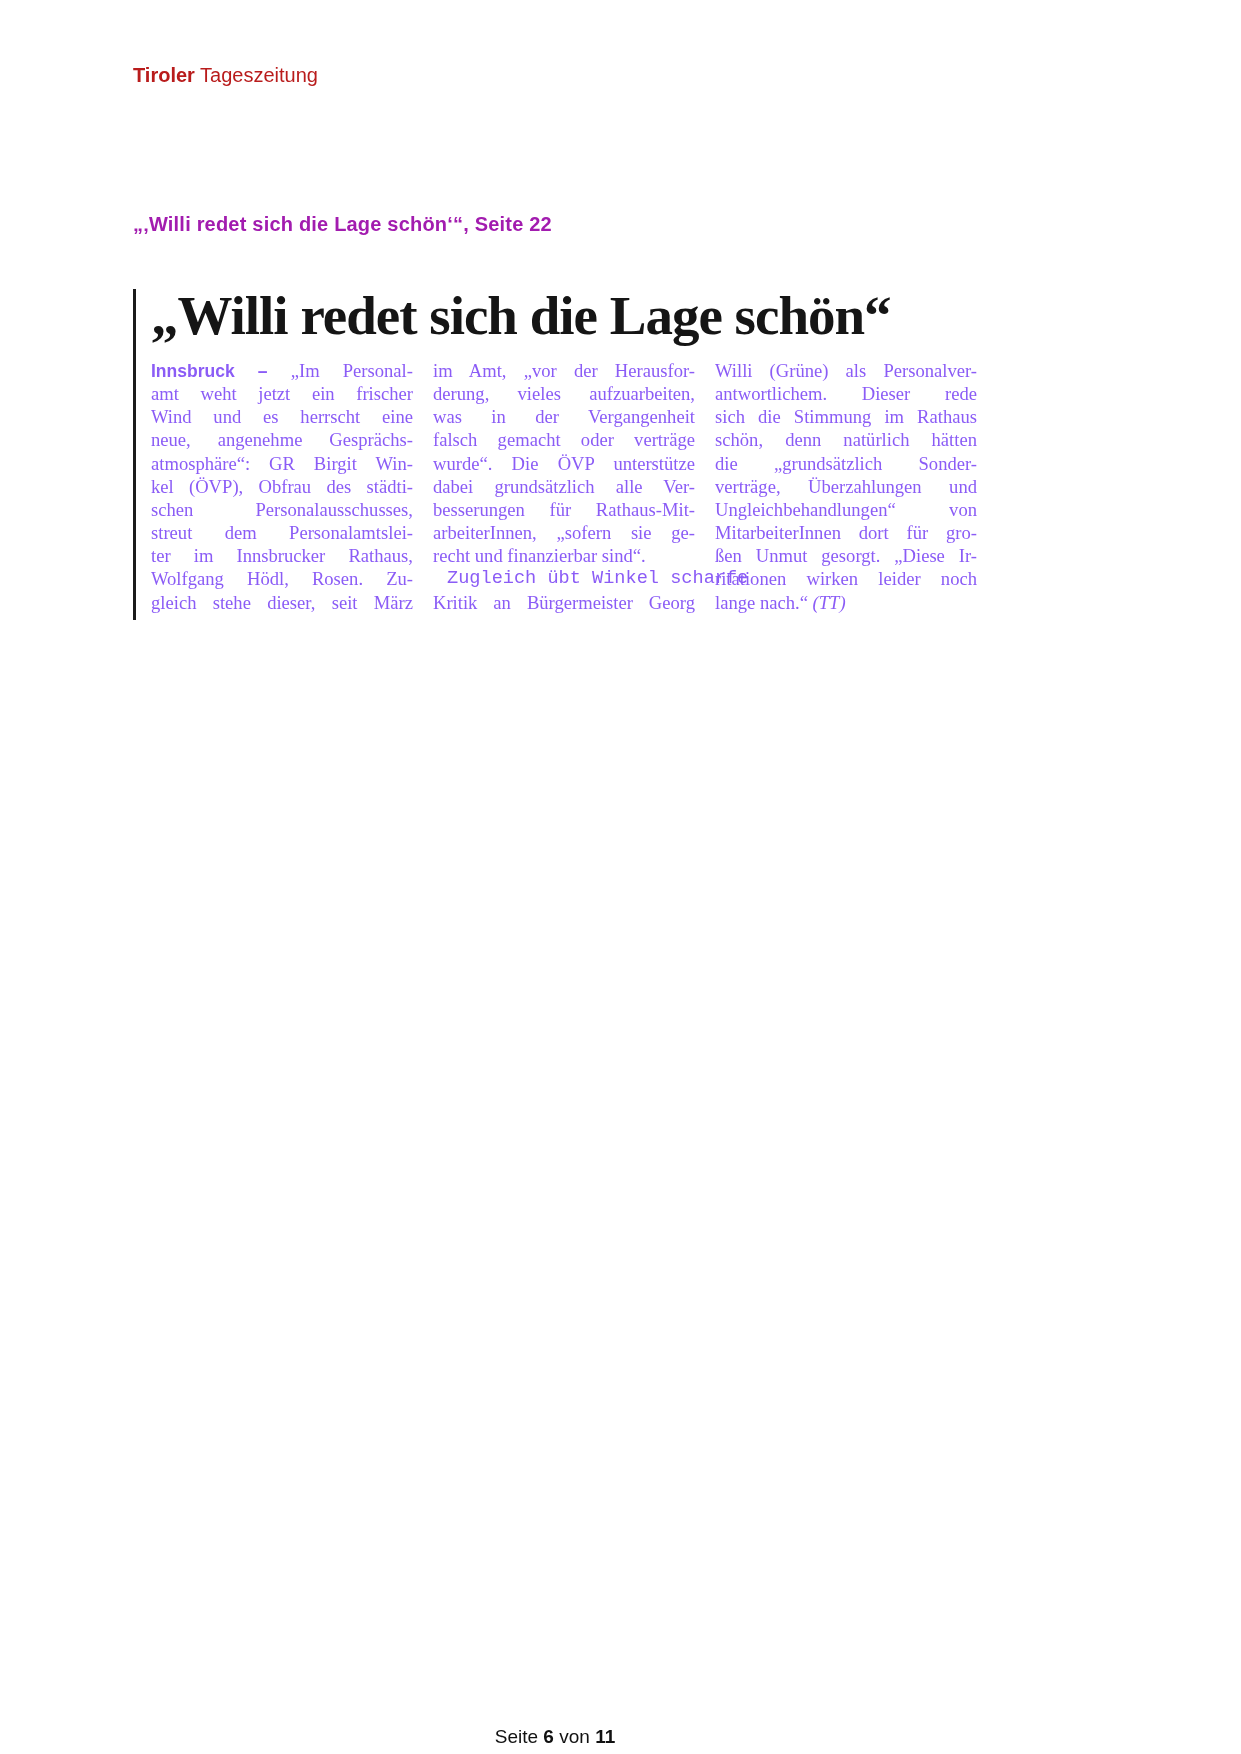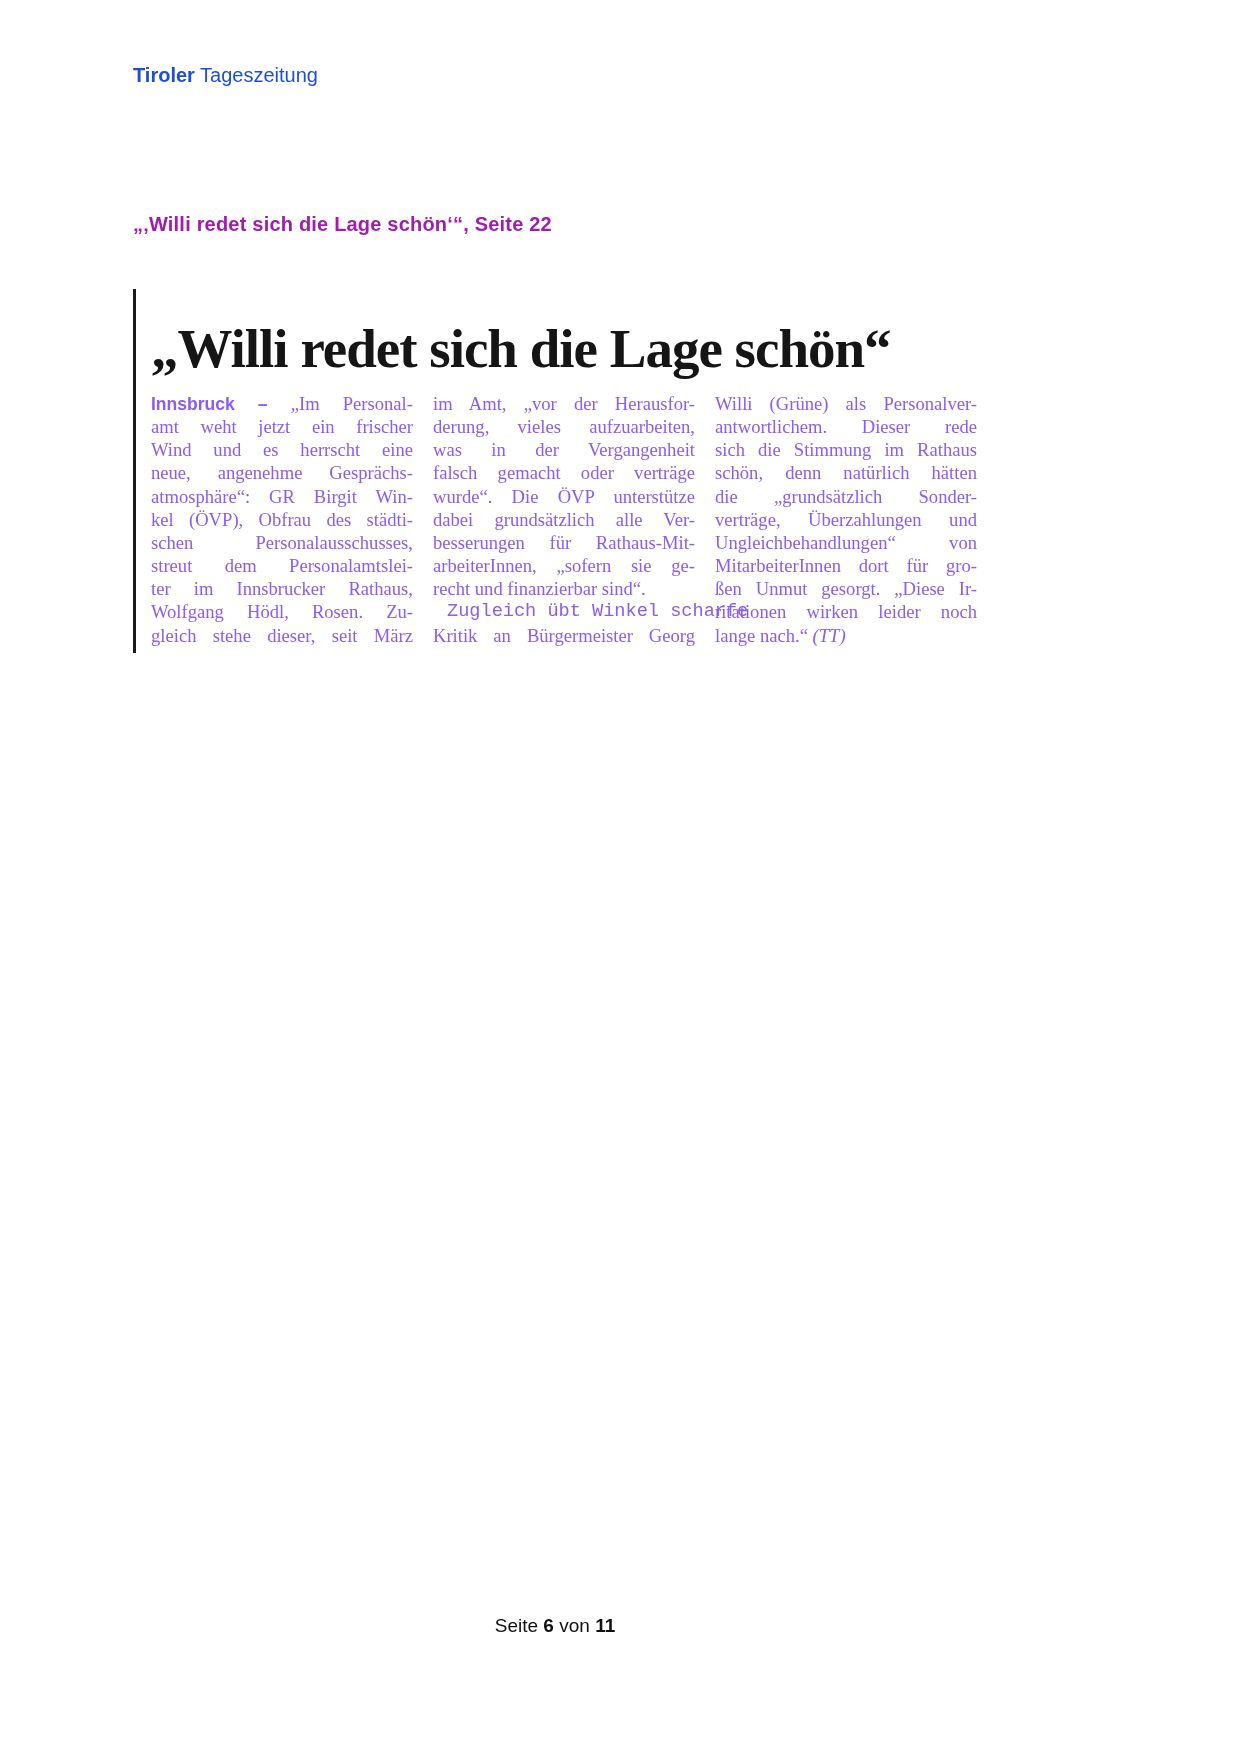--- a/index.html
+++ b/index.html
@@ -8,41 +8,41 @@
     width: 1241px; height: 1754px;
     position: relative;
     font-family: "Liberation Sans", sans-serif;
     color: #111111;
     overflow: hidden;
   }
 
   
   .doc-header {
     position: absolute; left: 133px; top: 64px;
-    font-size: 20px; color: #1d4ed8;
+    font-size: 20px; color: #b91c1c;
   }
   .doc-header .brand { font-weight: bold; }
 
   
   .doc-heading {
     position: absolute; left: 133px; top: 213px;
     font-size: 20px; font-weight: bold; color: #a21caf;
     letter-spacing: 0.2px;
   }
 
   
   .clip {
     position: absolute; left: 133px; top: 287px;
     width: 845px;
   }
   .clip .rule {
     position: absolute; left: 0; top: 2px; bottom: 0;
     width: 3px; background: #1b1b1b;
   }
-  .clip-inner { padding-left: 18px; margin-top: 33px; }
+  .clip-inner { padding-left: 18px; }
 
   .headline {
     font-family: "Liberation Serif", serif;
     font-weight: 700;
     font-size: 55px;
     line-height: 1.05;
     color: #151515;
     letter-spacing: -1px;
     white-space: nowrap;
   }
@@ -71,21 +71,21 @@
   .column .line.indent { text-indent: 14px; font-family: Liberation Mono, monospace; }
   .column .lead {
     font-family: "Liberation Sans", sans-serif;
     font-weight: bold;
     font-size: 17.5px;
   }
   .column i { font-style: italic; }
 
   
   .doc-footer {
-    position: absolute; top: 1615px; left: 0; width: 1110px;
+    position: absolute; top: 1726px; left: 0; width: 1110px;
     text-align: center;
     font-size: 19px; color: #111111;
   }
   .doc-footer .num { font-weight: bold; }
 </style>
 </head>
 <body>
 
 <div class="doc-header">
   <span class="brand">Tiroler</span><span> Tageszeitung</span>

